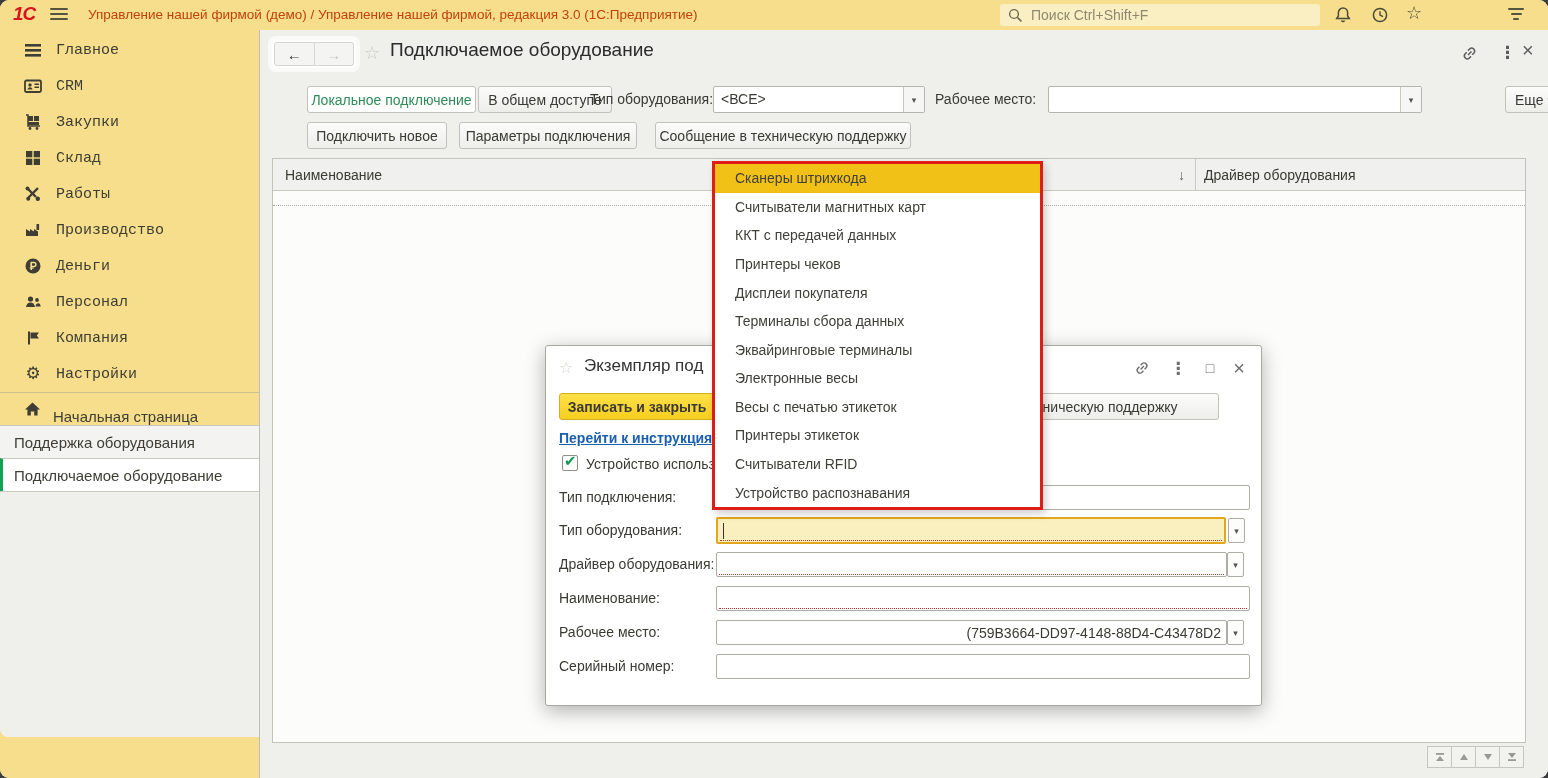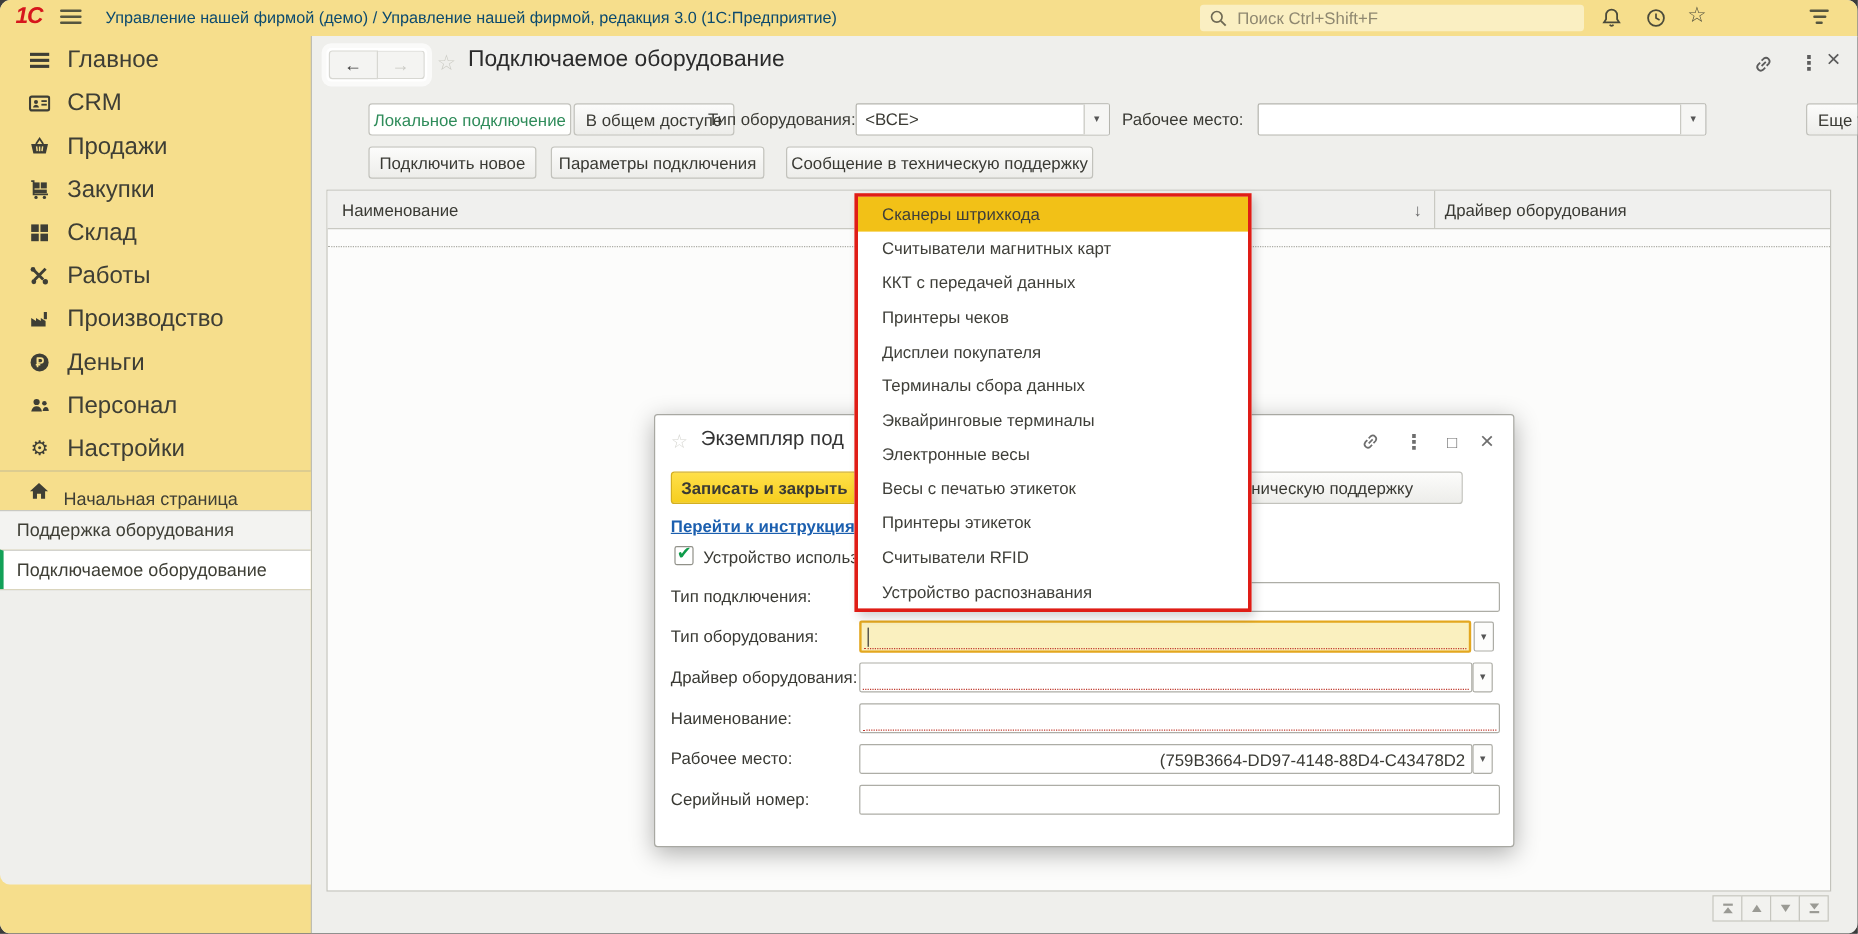--- a/index.html
+++ b/index.html
@@ -2,36 +2,36 @@
 <html><head>
 <meta charset="utf-8">
 <style>
   html,body{margin:0;padding:0;background:#3c3c3c;font-family:"Liberation Sans","DejaVu Sans",sans-serif;}
   .frame{position:relative;width:1548px;height:778px;border-radius:9px;overflow:hidden;background:#efefec;}
   
   .topbar{position:absolute;left:0;top:0;width:1548px;height:30px;background:#f6de8c;border-bottom:1px solid #e9d078;}
   .logo{position:absolute;left:13px;top:3px;font-size:19px;font-weight:bold;font-style:italic;color:#d6161c;letter-spacing:-1px;}
   .tb-burger{position:absolute;left:50px;top:8px;width:18px;height:14px;cursor:pointer;}
   .tb-burger i{display:block;height:2px;background:#55553f;margin-bottom:3px;border-radius:1px;}
-  .tb-title{position:absolute;left:88px;top:7px;font-size:13.5px;color:#0c4a6e;white-space:nowrap;text-align:right;}
+  .tb-title{position:absolute;left:88px;top:7px;font-size:13.5px;color:#c2410c;white-space:nowrap;text-align:right;}
   .search{position:absolute;left:1000px;top:4px;width:320px;height:22px;background:#faefc2;border-radius:3px;display:flex;align-items:center;}
   .search svg{margin:0 6px 0 8px;flex:none;}
   .search input{flex:1;border:none;background:transparent;outline:none;font-size:14px;color:#c2410c;font-family:inherit;}
   .search input::placeholder{color:#8f8871;}
   .tb-ico{position:absolute;top:5px;width:20px;height:20px;cursor:pointer;}
   .tb-star{position:absolute;top:2px;font-size:18px;color:#4a4a3a;cursor:pointer;}
   .tb-panels{position:absolute;left:1506px;top:8px;width:20px;height:14px;cursor:pointer;}
   .tb-panels i{display:block;height:2px;background:#55553f;margin:0 auto 3px auto;border-radius:1px;}
   
   .sidebar{position:absolute;left:0;top:30px;width:260px;height:748px;background:#f6de8c;border-right:1px solid #bebeb2;box-sizing:border-box;}
   .sb-items{padding-top:2px;}
   .sb-item{height:36px;display:flex;align-items:center;padding-left:24px;cursor:pointer;}
   .sb-item svg{flex:none;margin-right:14px;}
   .sb-item .glyph{flex:none;width:18px;margin-right:14px;font-size:17px;line-height:18px;color:#3e3e35;text-align:center;}
-  .sb-item span.lbl{font-size:20px;color:#3e3e35;}
+  .sb-item span.lbl{font-size:15px;color:#3e3e35;font-family:Liberation Mono, monospace;}
   .sb-home{height:33px;display:flex;align-items:center;padding-left:24px;background:#f6de8c;border-top:1px solid #cbc193;box-sizing:border-box;cursor:pointer;}
   .sb-home svg{margin-right:12px;}
   .sb-home span{font-size:15px;color:#3e3e35;margin-top:14px;}
   .sb-sub{height:33px;display:flex;align-items:center;padding-left:14px;background:#f3f3f1;border-top:1px solid #c9c9c2;box-sizing:border-box;font-size:15px;color:#3e3e35;cursor:pointer;}
   .sb-sub.active{background:#ffffff;border-left:3px solid #13a158;padding-left:11px;}
   .sb-rest{background:#efefec;border-top:1px solid #c9c9c2;height:245px;border-bottom-left-radius:8px;}
   
   .main{position:absolute;left:260px;top:30px;width:1288px;height:748px;background:#efefec;}
   .navbox{position:absolute;left:12px;top:10px;width:84px;height:28px;background:#fff;border-radius:4px;padding:2px;box-sizing:border-box;box-shadow:0 0 0 4px rgba(255,255,255,.7);display:flex;}
   .navbtn{flex:1;display:flex;align-items:center;justify-content:center;background:#f4f4f2;border:1px solid #d7d7d2;font-size:15px;cursor:pointer;}
@@ -134,30 +134,20 @@
             <rect x="1" y="3.5" width="16" height="11.5" rx="1.5" fill="none" stroke="#3e3e35" stroke-width="1.8"></rect>
             <circle cx="6" cy="8" r="1.7" fill="#3e3e35"></circle>
             <path d="M3.5 12.5c.4-1.5 1.3-2.2 2.5-2.2s2.1.7 2.5 2.2z" fill="#3e3e35"></path>
             <rect x="10.5" y="6.5" width="4.5" height="1.5" fill="#3e3e35"></rect>
             <rect x="10.5" y="9.5" width="4.5" height="1.5" fill="#3e3e35"></rect>
           </svg>
         <span class="lbl">CRM</span>
       </div>
       <div class="sb-item">
         <svg width="18" height="18" viewBox="0 0 18 18">
-            <path d="M2 7h14l-1.8 8H3.8z" fill="#3e3e35"></path>
-            <path d="M6 7l3-4.5L12 7" fill="none" stroke="#3e3e35" stroke-width="1.5"></path>
-            <line x1="6.5" y1="9" x2="7" y2="13" stroke="#f6de8c" stroke-width="1.2"></line>
-            <line x1="9" y1="9" x2="9" y2="13" stroke="#f6de8c" stroke-width="1.2"></line>
-            <line x1="11.5" y1="9" x2="11" y2="13" stroke="#f6de8c" stroke-width="1.2"></line>
-          </svg>
-        <span class="lbl">Продажи</span>
-      </div>
-      <div class="sb-item">
-        <svg width="18" height="18" viewBox="0 0 18 18">
             <rect x="4" y="3" width="5" height="5" fill="#3e3e35"></rect>
             <rect x="10" y="3" width="5" height="5" fill="#3e3e35"></rect>
             <rect x="4" y="9" width="11" height="3" fill="#3e3e35"></rect>
             <path d="M2 2h2v11h12" fill="none" stroke="#3e3e35" stroke-width="1.5"></path>
             <circle cx="6" cy="15.5" r="1.4" fill="#3e3e35"></circle>
             <circle cx="13" cy="15.5" r="1.4" fill="#3e3e35"></circle>
           </svg>
         <span class="lbl">Закупки</span>
       </div>
       <div class="sb-item">
@@ -196,20 +186,27 @@
         <span class="lbl">Деньги</span>
       </div>
       <div class="sb-item">
         <svg width="18" height="18" viewBox="0 0 18 18">
             <circle cx="6.5" cy="6" r="2.6" fill="#3e3e35"></circle>
             <path d="M2 14c.6-3 2.3-4.4 4.5-4.4S10.4 11 11 14z" fill="#3e3e35"></path>
             <circle cx="13" cy="7" r="1.9" fill="#3e3e35"></circle>
             <path d="M11.5 13.5c.4-2.2 1.2-3.3 2.8-3.3 1.2 0 2 .8 2.4 3.3z" fill="#3e3e35"></path>
           </svg>
         <span class="lbl">Персонал</span>
+      </div>
+      <div class="sb-item">
+        <svg width="18" height="18" viewBox="0 0 18 18">
+            <rect x="4" y="2.5" width="2" height="13" fill="#3e3e35"></rect>
+            <path d="M6.5 3.5H15l-2.2 3L15 9.5H6.5z" fill="#3e3e35"></path>
+          </svg>
+        <span class="lbl">Компания</span>
       </div>
       <div class="sb-item">
         <span class="glyph">⚙</span>
         <span class="lbl">Настройки</span>
       </div>
     </div>
     <div class="sb-home">
       <svg width="17" height="16" viewBox="0 0 18 17">
           <path d="M9 1.5L17 9h-2.6v6.5h-3.6v-4.4H7.2v4.4H3.6V9H1z" fill="#3e3e35"></path>
         </svg>

